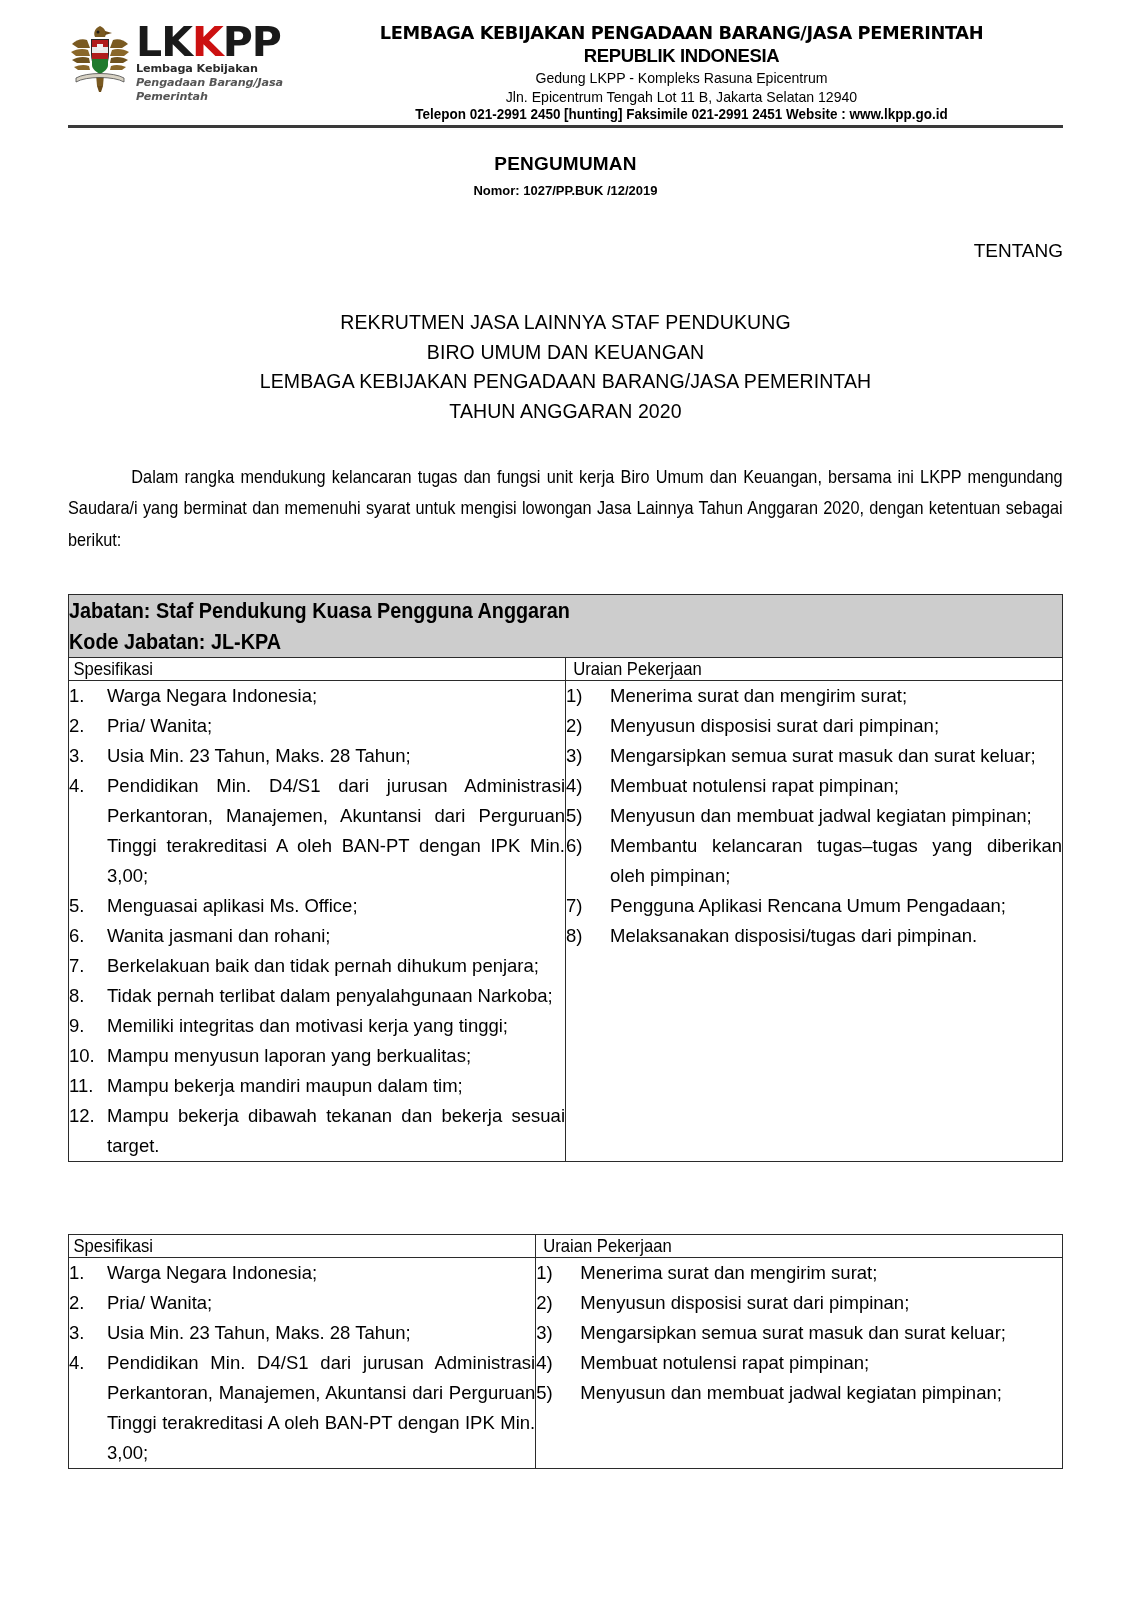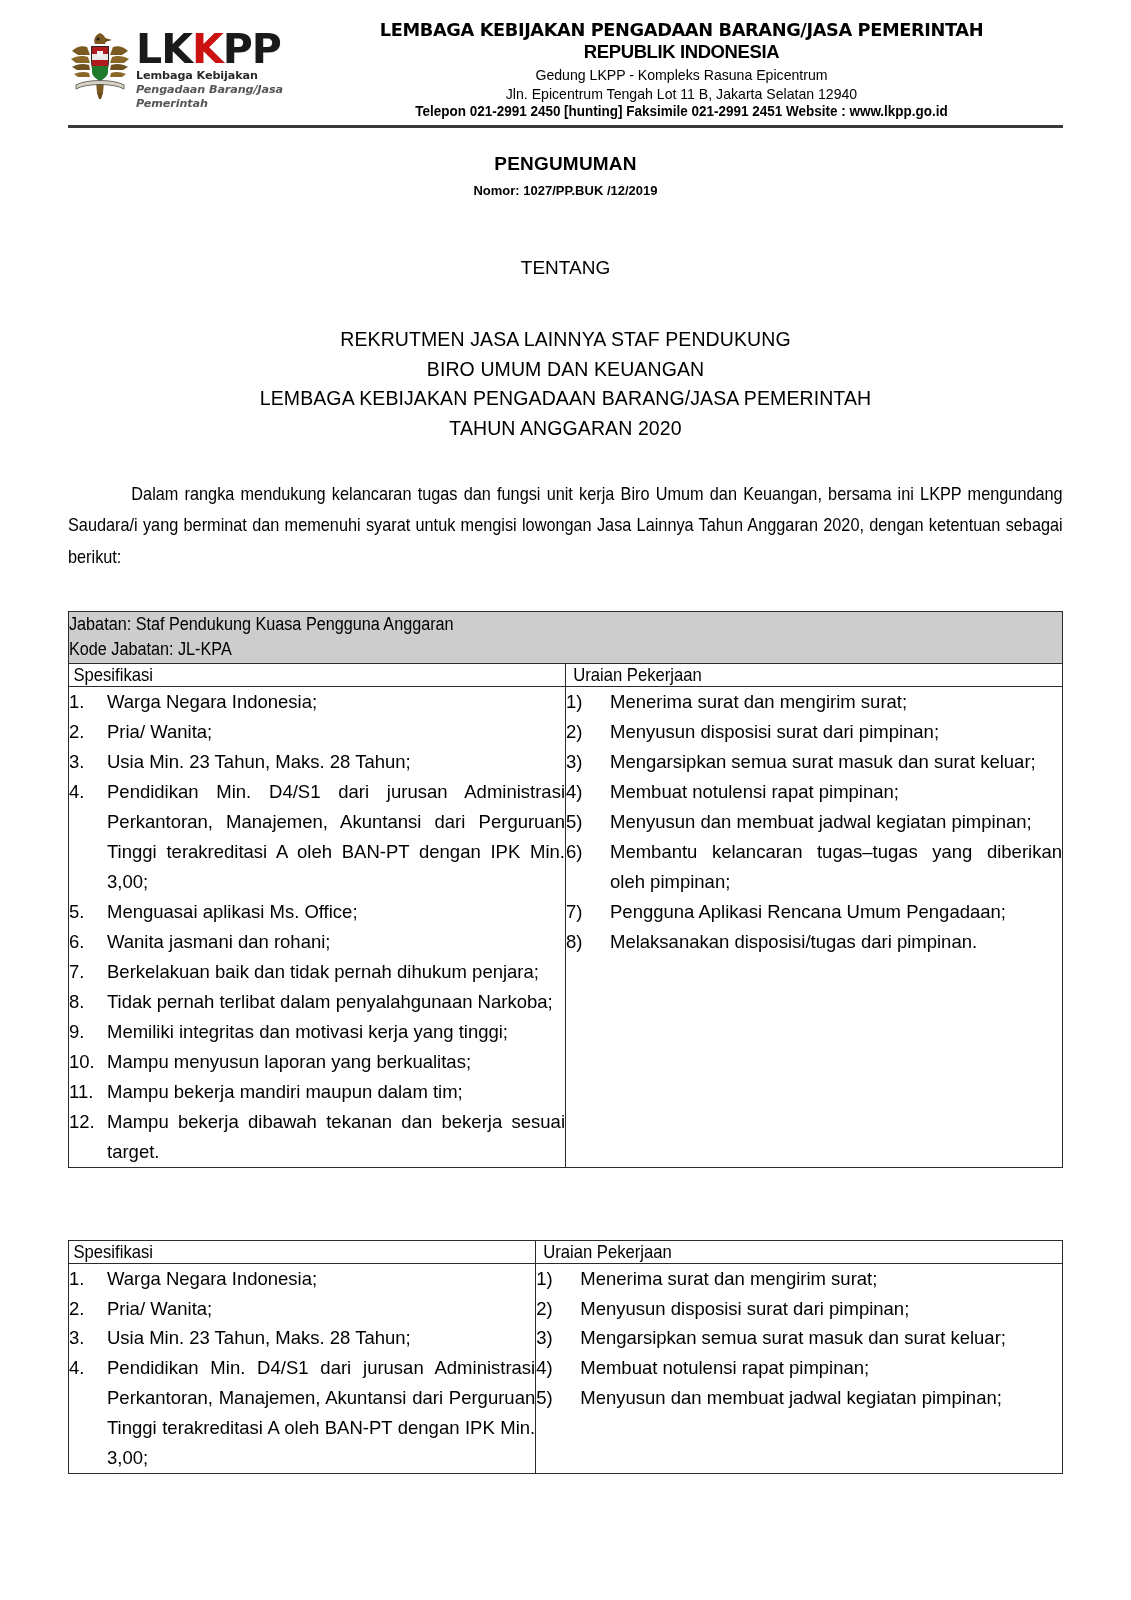--- a/index.html
+++ b/index.html
@@ -20,21 +20,21 @@
     width: 1131px;
     height: 1600px;
     box-sizing: border-box;
     padding: 0 68px;
     position: relative;
   }
 
   
   .letterhead {
     display: flex;
-    align-items: center;
+    align-items: flex-start;
     padding-top: 18px;
     height: 100px;
   }
   .logo-block {
     width: 232px;
     flex: 0 0 232px;
     display: flex;
     align-items: flex-start;
     padding-top: 4px;
   }
@@ -126,21 +126,22 @@
     margin-top: 25px;
     letter-spacing: 0.2px;
   }
   .t-nomor {
     font-weight: bold;
     font-size: 13px;
     margin-top: 8px;
   }
   .t-tentang {
     font-size: 19px;
-    margin-top: 59px;
+    margin-top: 42px;
+    text-align: right;
   }
   .t-rek {
     font-size: 19.5px;
     margin-top: 46px;
     line-height: 1.52;
     letter-spacing: 0.1px;
   }
 
   
   .intro {
@@ -166,22 +167,22 @@
   .table-wrap-2 { margin-top: 72px; }
 
   .job-table td, .job-table th {
     border: 1.3px solid #2b2b2b;
     vertical-align: top;
     padding: 0;
   }
   .jt-head {
     background: #cdcdcd;
     padding: 6px 10px 7px 10px;
-    font-weight: normal;
-    font-size: 18px;
+    font-weight: bold;
+    font-size: 22px;
     line-height: 1.42;
     transform-origin: left top;
   }
   .jt-head .ln {
     display: block;
     transform: scaleX(0.9);
     transform-origin: left center;
   }
   .jt-colhead {
     text-align: left;

